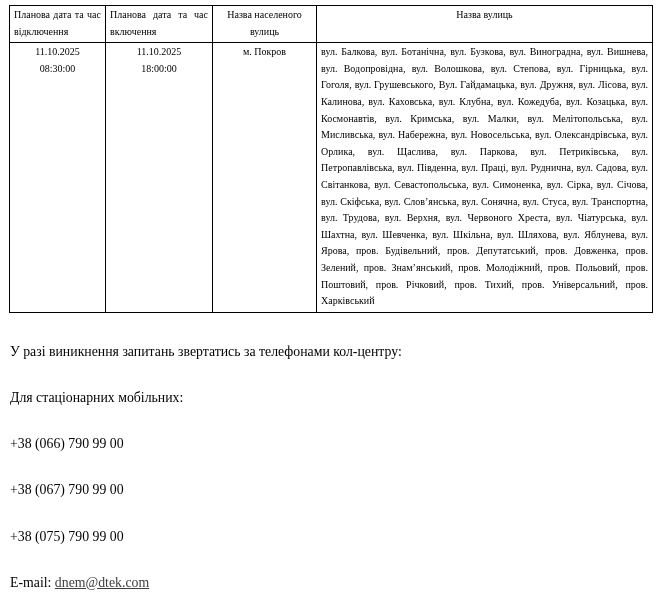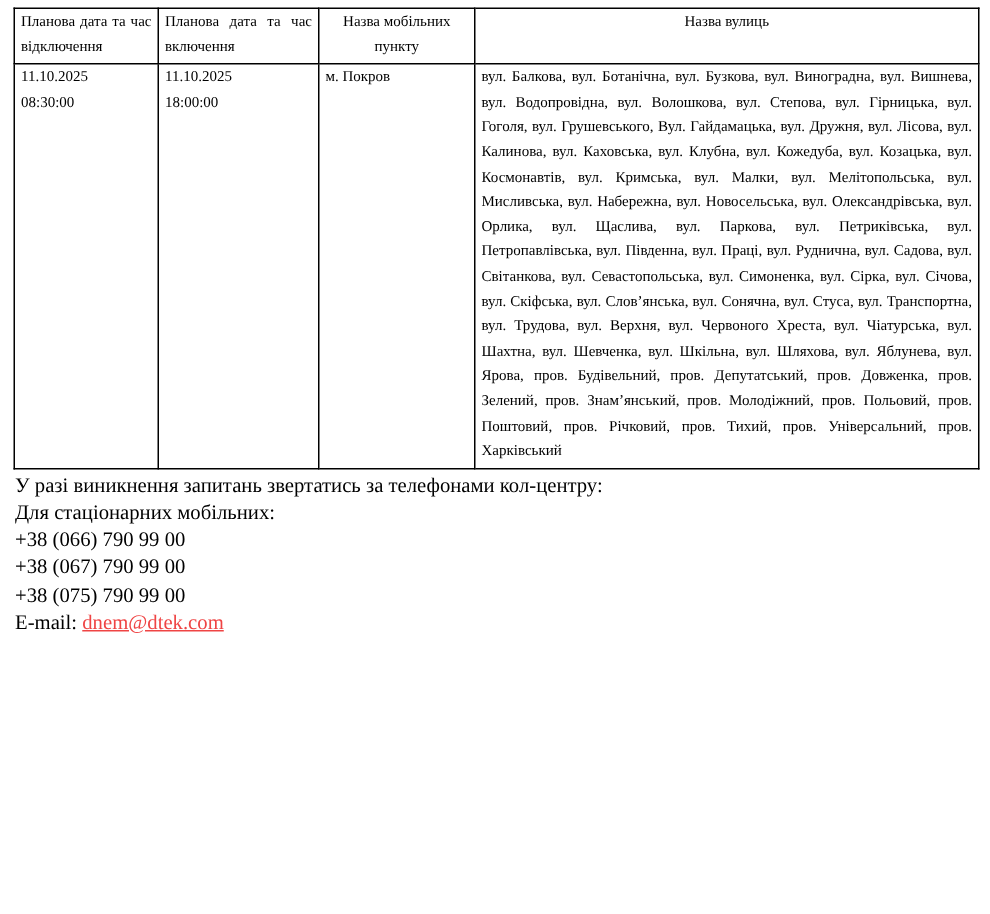--- a/index.html
+++ b/index.html
@@ -21,58 +21,58 @@
     font-weight: normal;
     font-size: 10px;
     line-height: 16.6px;
     vertical-align: top;
     padding: 1px 4px 2px 4px;
     overflow: hidden;
   }
   th.just { text-align: justify; text-align-last: left; }
   th.ctr  { text-align: center; }
   td.datecell {
-    text-align: left;
+    text-align: center;
     vertical-align: middle;
   }
   td.streets {
     text-align: justify;
     padding: 0 3px 2px 3px;
     margin-left: 40px;
   }
 
   .footer {
     padding: 2px 0 0 1px;
     font-size: 13.8px;
     line-height: 18.2px;
   }
-  .footer div { white-space: nowrap; }
+  .footer div { white-space: nowrap; margin-top: 28px; }
   a.email {
-    color: #ef4444;
+    color: #404040;
     text-decoration: underline;
     cursor: pointer;
   }
 </style>
 </head>
 <body>
 
 <div class="page">
 
   <table class="outage">
     <colgroup>
       <col style="width:96px">
       <col style="width:107px">
       <col style="width:104px">
       <col style="width:336px">
     </colgroup>
     <thead>
       <tr>
         <th class="just">Планова дата та час відключення</th>
         <th class="just">Планова дата та час включення</th>
-        <th class="ctr">Назва мобільних пункту</th>
+        <th class="ctr">Назва населеного вулиць</th>
         <th class="ctr">Назва вулиць</th>
       </tr>
     </thead>
     <tbody>
       <tr>
         <td class="datecell">
           <div>11.10.2025</div>
           <div>08:30:00</div>
         </td>
         <td class="datecell">

